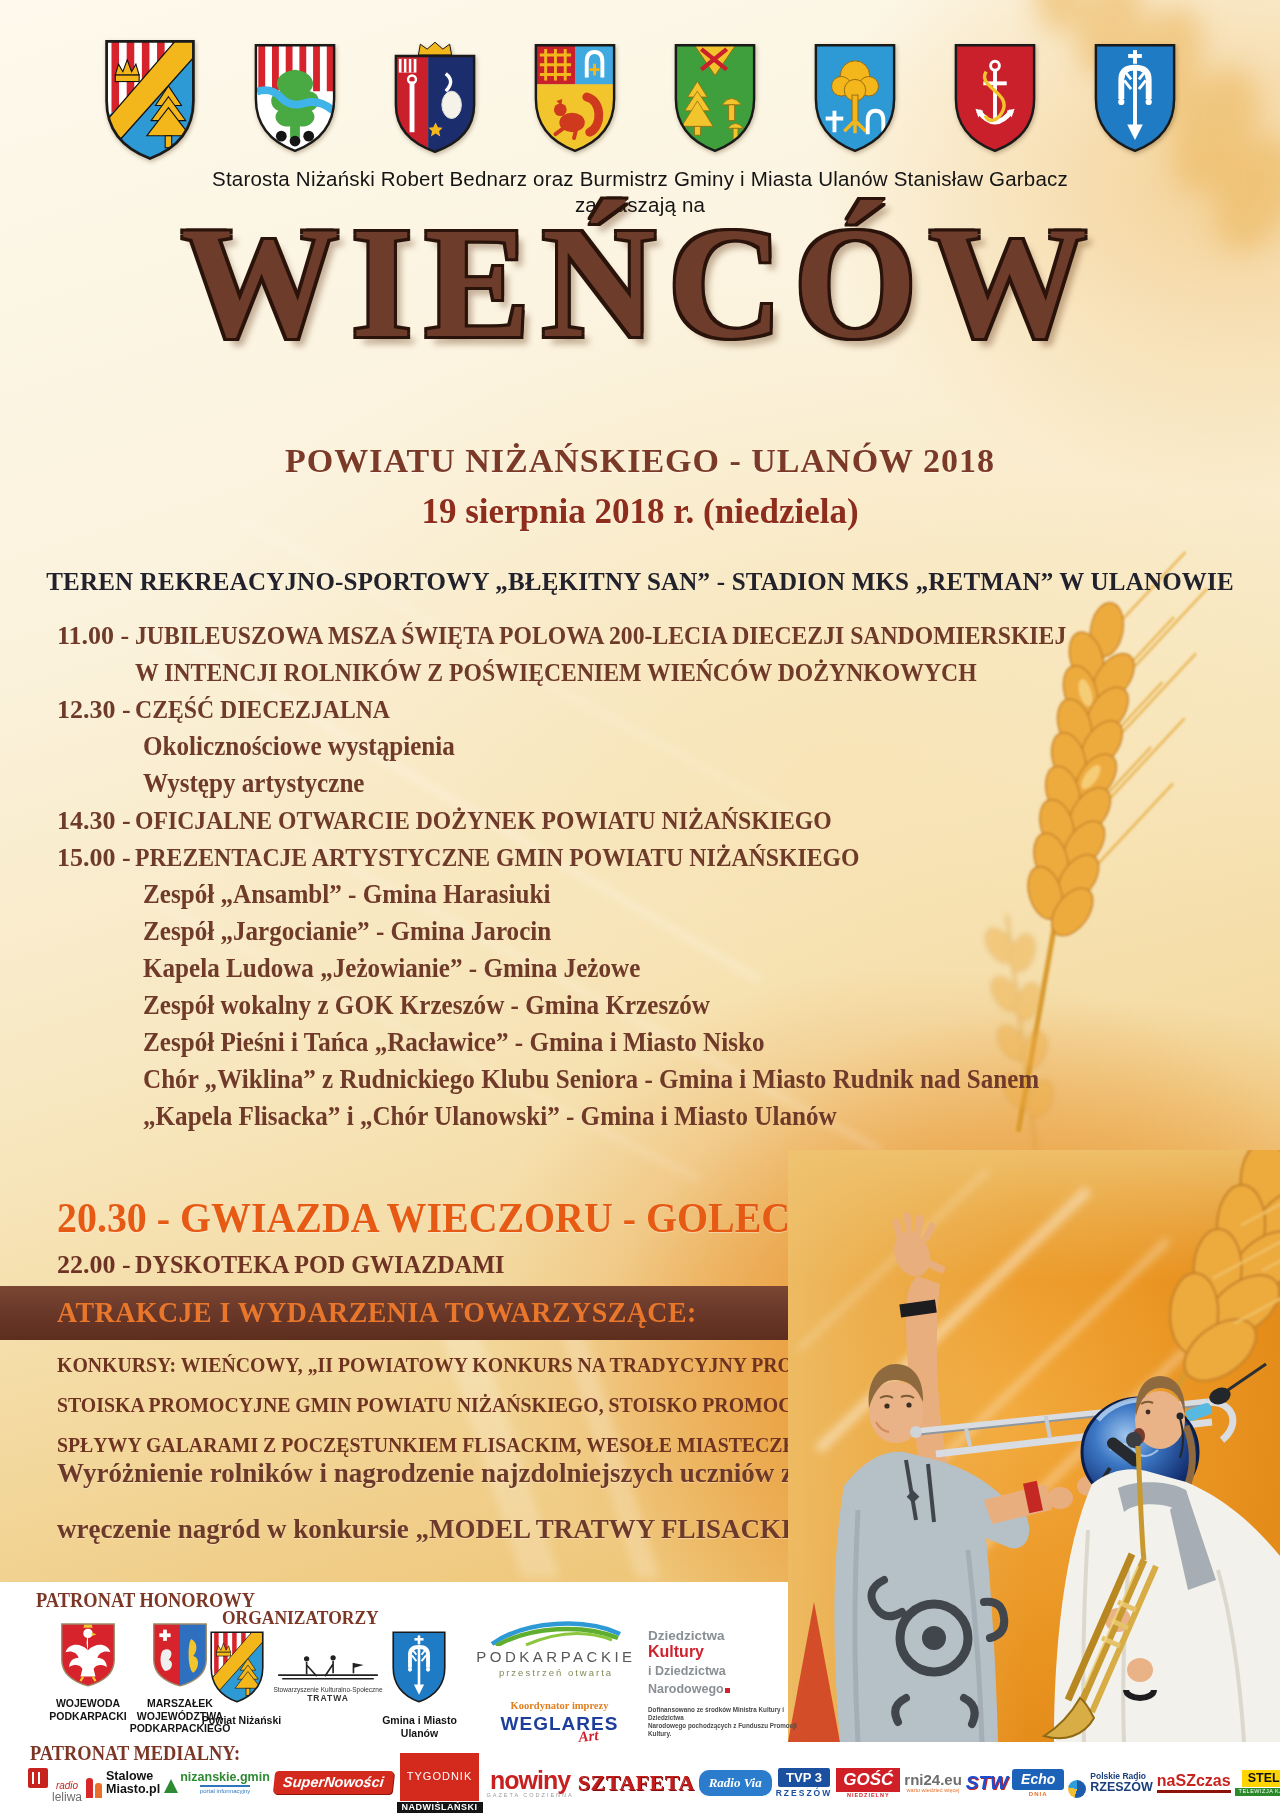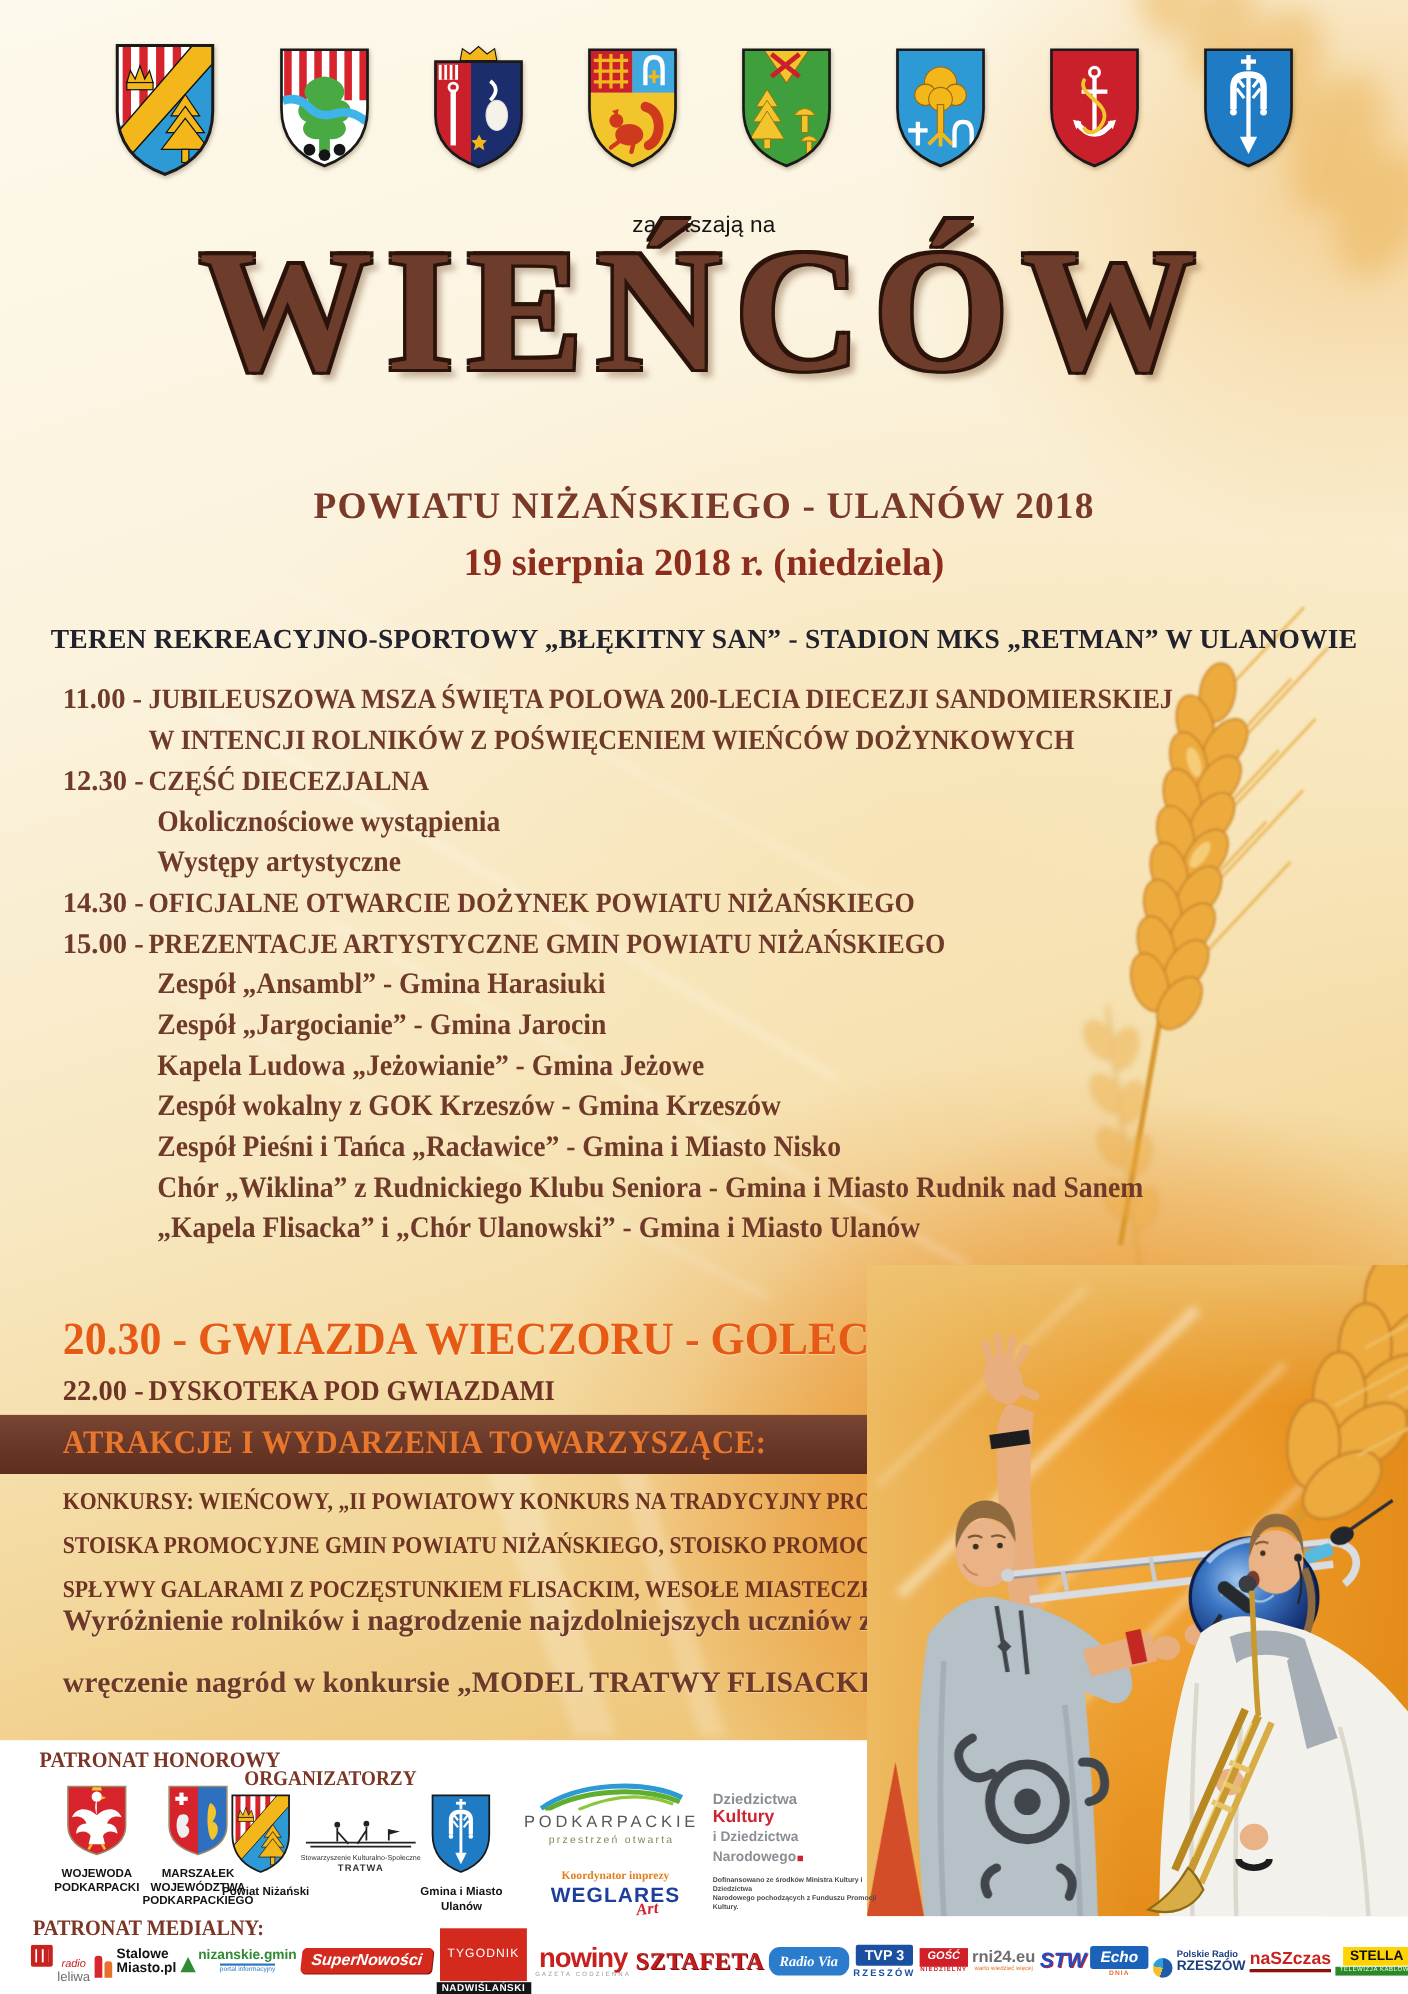--- a/index.html
+++ b/index.html
@@ -101,21 +101,21 @@
   .m-nizanskie .mb{font-size:6px;color:#2e77c0;border-top:2px solid #2e77c0;margin-top:1px;padding-top:1px;}
   .m-super .mt{background:#d42a1e;color:#fff;font-weight:bold;font-style:italic;font-size:14.5px;padding:4px 9px;border-radius:4px;transform:skewX(-6deg);box-shadow:1px 1px 0 #8d120a;}
   .m-tygodnik .mt{background:#d42a1e;color:#fff;font-weight:normal;font-size:11px;letter-spacing:1px;padding:18px 7px;}
   .m-tygodnik .mb{background:#151515;color:#fff;font-weight:bold;font-size:9px;letter-spacing:.5px;padding:1px 5px;margin-top:1px;}
   .m-nowiny .mt{color:#c81f1f;font-weight:bold;font-size:25px;letter-spacing:-1px;}
   .m-nowiny .mb{color:#9a9a9a;font-size:5.5px;letter-spacing:2px;}
   .m-sztafeta .mt{color:#c41d1d;font-family:"Liberation Serif",serif;font-weight:bold;font-size:22px;letter-spacing:.5px;text-shadow:1px 1px 0 #7d0e0e;}
   .m-radiovia .mt{background:#2b7ccc;color:#fff;font-family:"Liberation Serif",serif;font-style:italic;font-weight:bold;font-size:13px;padding:6px 10px;border-radius:10px;}
   .m-tvp .mt{background:#1b4fa0;color:#fff;font-weight:bold;font-size:13px;padding:3px 8px;border-radius:2px;}
   .m-tvp .mb{color:#1b4fa0;font-weight:bold;font-size:8.5px;letter-spacing:2px;margin-top:2px;}
-  .m-gosc .mt{background:#d01f26;color:#fff;font-weight:bold;font-style:italic;font-size:10px;padding:3px 7px;}
+  .m-gosc .mt{background:#d01f26;color:#fff;font-weight:bold;font-style:italic;font-size:17px;padding:3px 7px;}
   .m-gosc .mb{color:#d01f26;font-weight:bold;font-size:5.5px;letter-spacing:1px;margin-top:1px;}
   .m-rni .mt{color:#6e6e6e;font-weight:bold;font-size:15px;}
   .m-rni .mt::first-letter{color:#6e6e6e;}
   .m-rni .mb{color:#e8702a;font-size:5.5px;margin-top:1px;}
   .m-stw .mt{color:#1b4fd0;font-weight:bold;font-style:italic;font-size:19px;text-shadow:1px 1px 0 #c8221e;}
   .m-echo .mt{background:#1b62b8;color:#fff;font-style:italic;font-weight:bold;font-size:14px;padding:3px 9px;border-radius:3px;}
   .m-echo .mb{color:#e8702a;font-weight:bold;font-size:6px;letter-spacing:1px;margin-top:1px;}
   .m-prr{padding-left:22px;position:relative;align-items:flex-start;}
   .m-prr::before{content:"";position:absolute;left:0;top:8px;width:18px;height:18px;border-radius:50%;background:conic-gradient(#1d5bab 0 55%,#f2c030 0 78%,#2f9edd 0);}
   .m-prr .mt{color:#1b3f7d;font-weight:bold;font-size:8.5px;}
@@ -416,20 +416,21 @@
         <use href="#sym-krzeszow"></use>
       </svg>
     <svg class="crest">
         <use href="#sym-rudnik"></use>
       </svg>
     <svg class="crest">
         <use href="#sym-ulanow"></use>
       </svg>
   </div>
 
+  <div class="layer invite1">Starosta Niżański Robert Bednarz oraz Burmistrz Gminy i Miasta Ulanów Stanisław Garbacz</div>
   <div class="layer invite2">zapraszają na</div>
   <div class="layer title">WIEŃCÓW</div>
   <div class="layer subtitle">POWIATU NIŻAŃSKIEGO - ULANÓW 2018</div>
   <div class="layer dateline">19 sierpnia 2018 r. (niedziela)</div>
   <div class="layer venue">TEREN REKREACYJNO-SPORTOWY „BŁĘKITNY SAN” - STADION MKS „RETMAN” W ULANOWIE</div>
 
   <div class="schedule">
 
       <div class="srow">
         <span class="stime">11.00 -</span>

